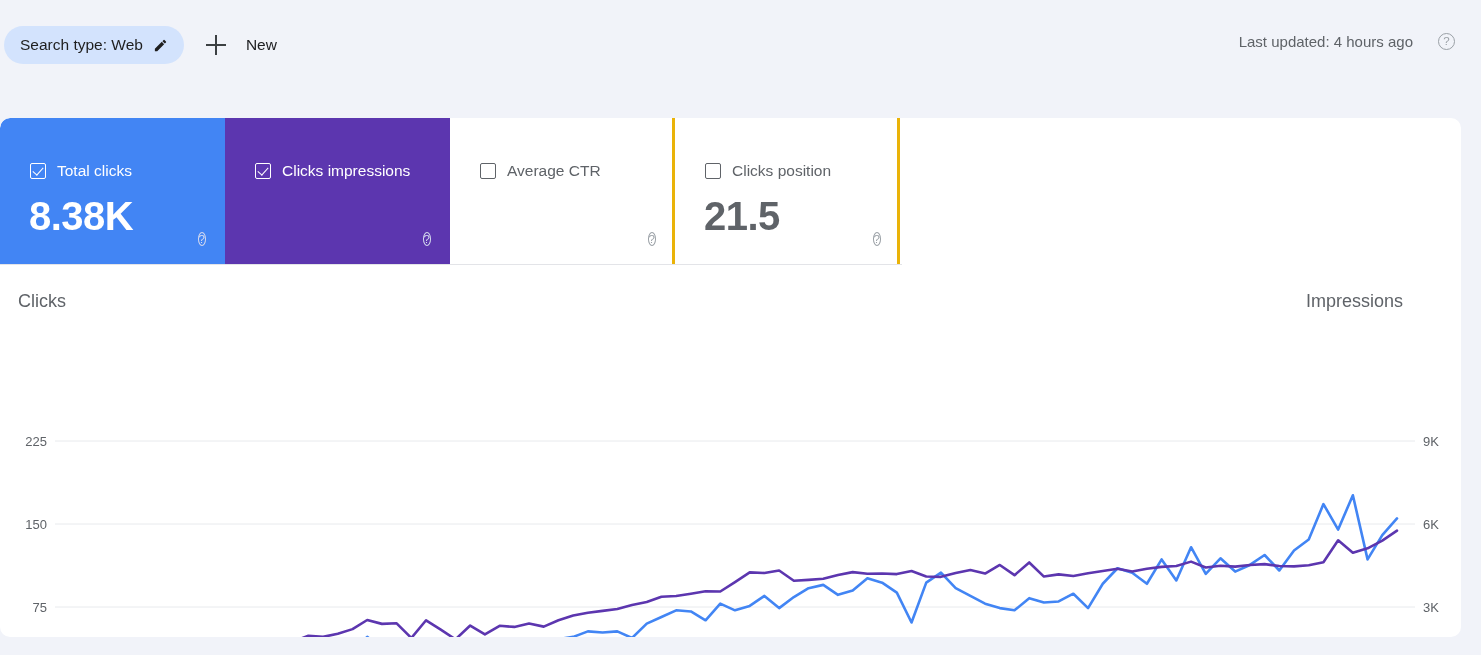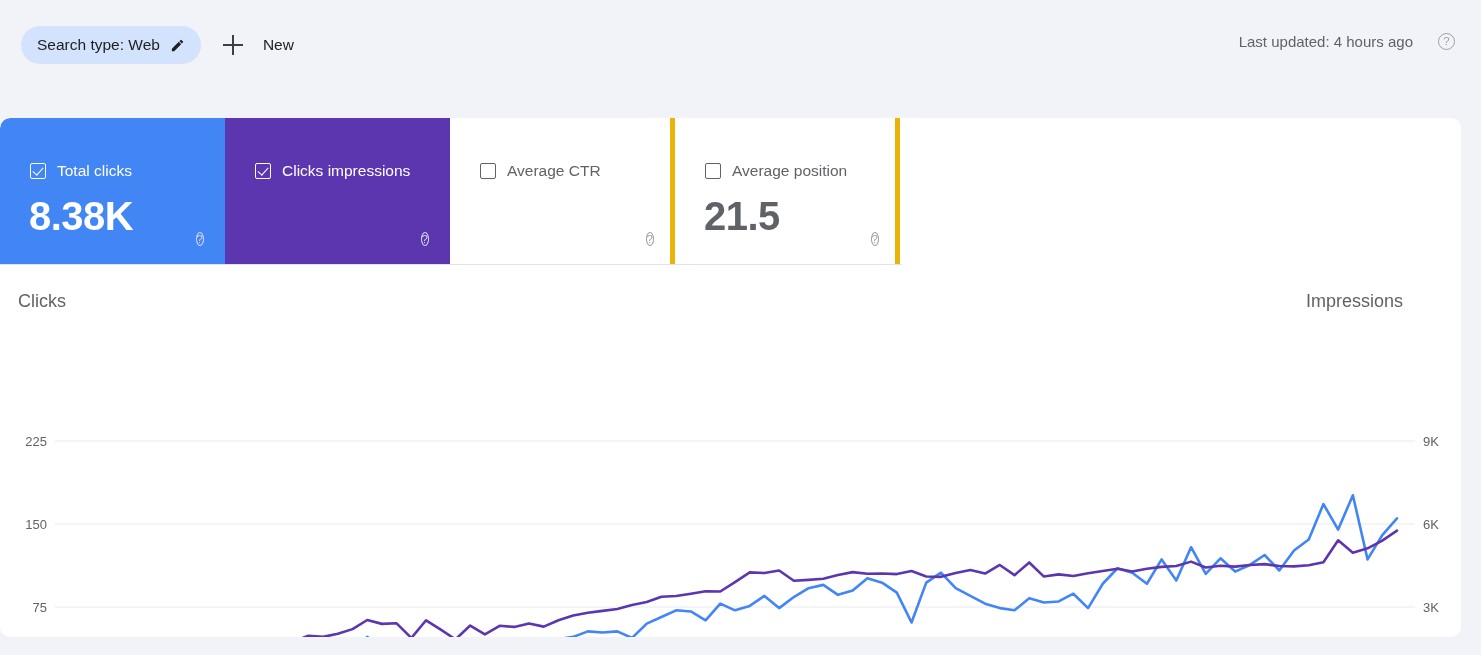--- a/index.html
+++ b/index.html
@@ -9,21 +9,21 @@
     font-family: "Liberation Sans", sans-serif;
     overflow: hidden;
   }
   .page { position: relative; width: 1481px; height: 655px; background: #f1f3f9; }
 
   
   .filterbar {
     position: absolute; left: 0; top: 0;
     width: 1481px; height: 90px;
     display: flex; align-items: center;
-    padding-left: 21px;
+    padding-left: 4px;
   }
   .chip {
     display: inline-flex; align-items: center; gap: 10px;
     height: 38px; padding: 0 16px;
     background: #d3e3fd; color: #1f1f1f;
     border-radius: 19px;
     font-size: 15.5px; line-height: 1;
     margin-right: 16px;
     cursor: pointer; user-select: none;
   }
@@ -69,21 +69,21 @@
 
   
   .cards {
     position: absolute; left: 0; top: 0;
     height: 147px; display: flex;
   }
   .card {
     position: relative;
     width: 225px; height: 147px;
     background: #ffffff;
-    border-right: 5px solid #eab308;
+    border-right: 3px solid #eab308;
     cursor: pointer;
   }
   .card:first-child { border-radius: 10px 0 0 0; }
   .card.sel-blue   { background: #4285f4; border-right-color: #4285f4; }
   .card.sel-purple { background: #5c36af; border-right-color: #5c36af; }
 
   .card-head {
     position: absolute; left: 30px; top: 44px;
     display: flex; align-items: center; gap: 11px;
   }
@@ -190,21 +190,21 @@
           <span class="card-title">Average CTR</span>
         </div>
         <div class="card-help">
           <span class="qmark">?</span>
         </div>
       </div>
 
       <div class="card">
         <div class="card-head">
           <span class="cb"></span>
-          <span class="card-title">Average position</span>
+          <span class="card-title">Clicks position</span>
         </div>
         <div class="card-value">21.5</div>
         <div class="card-help">
           <span class="qmark">?</span>
         </div>
       </div>
     </div>
     <div class="cards-underline"></div>
 
     <div class="chart">

